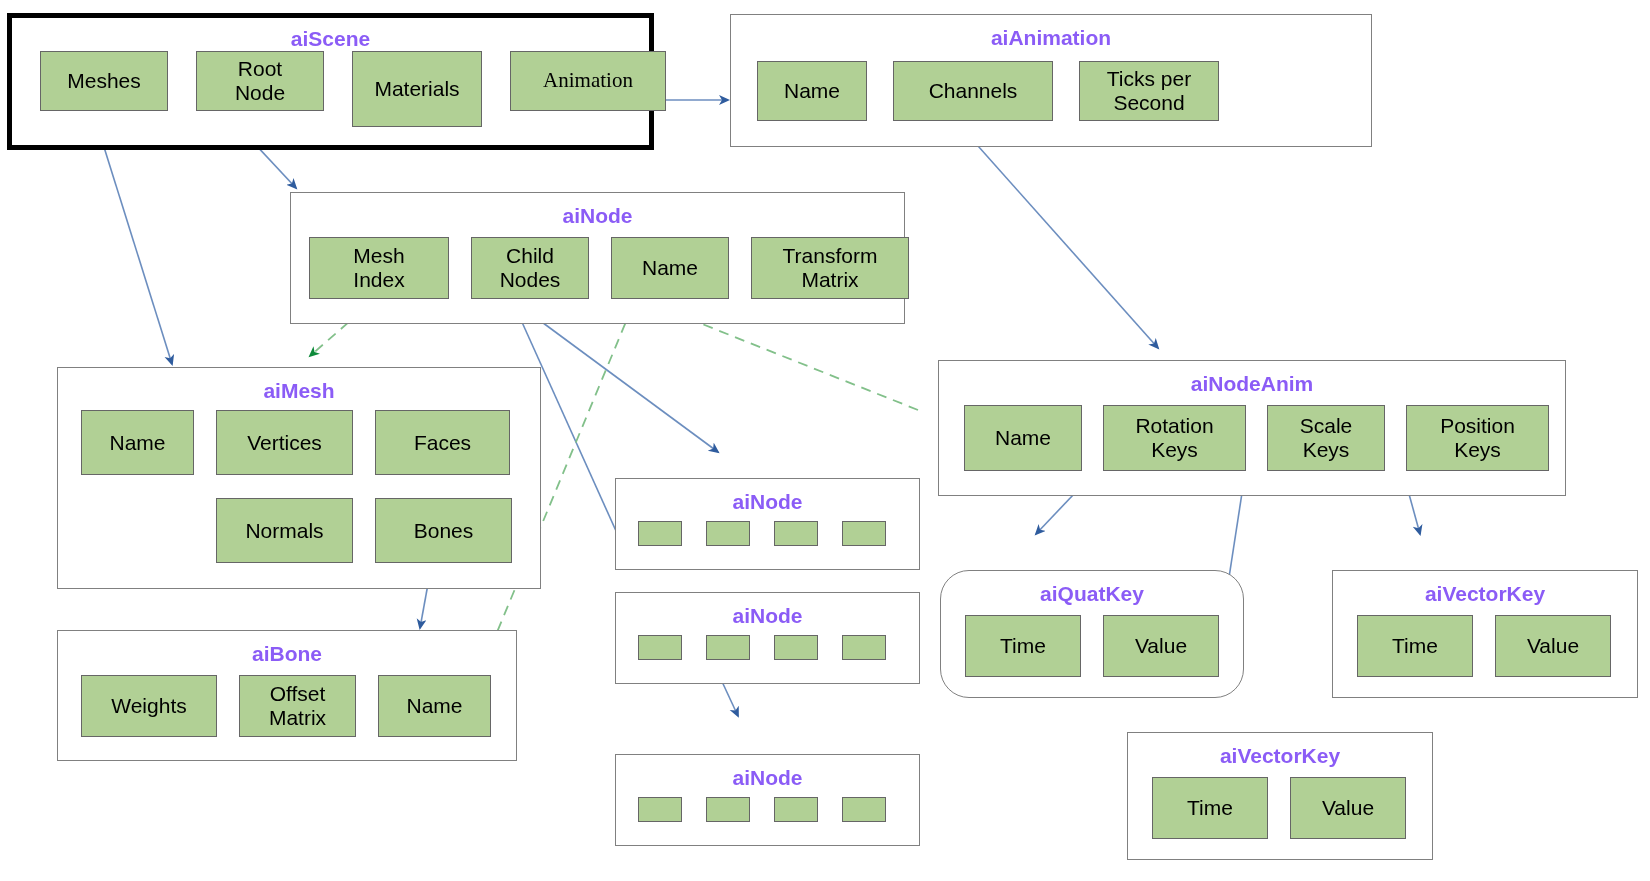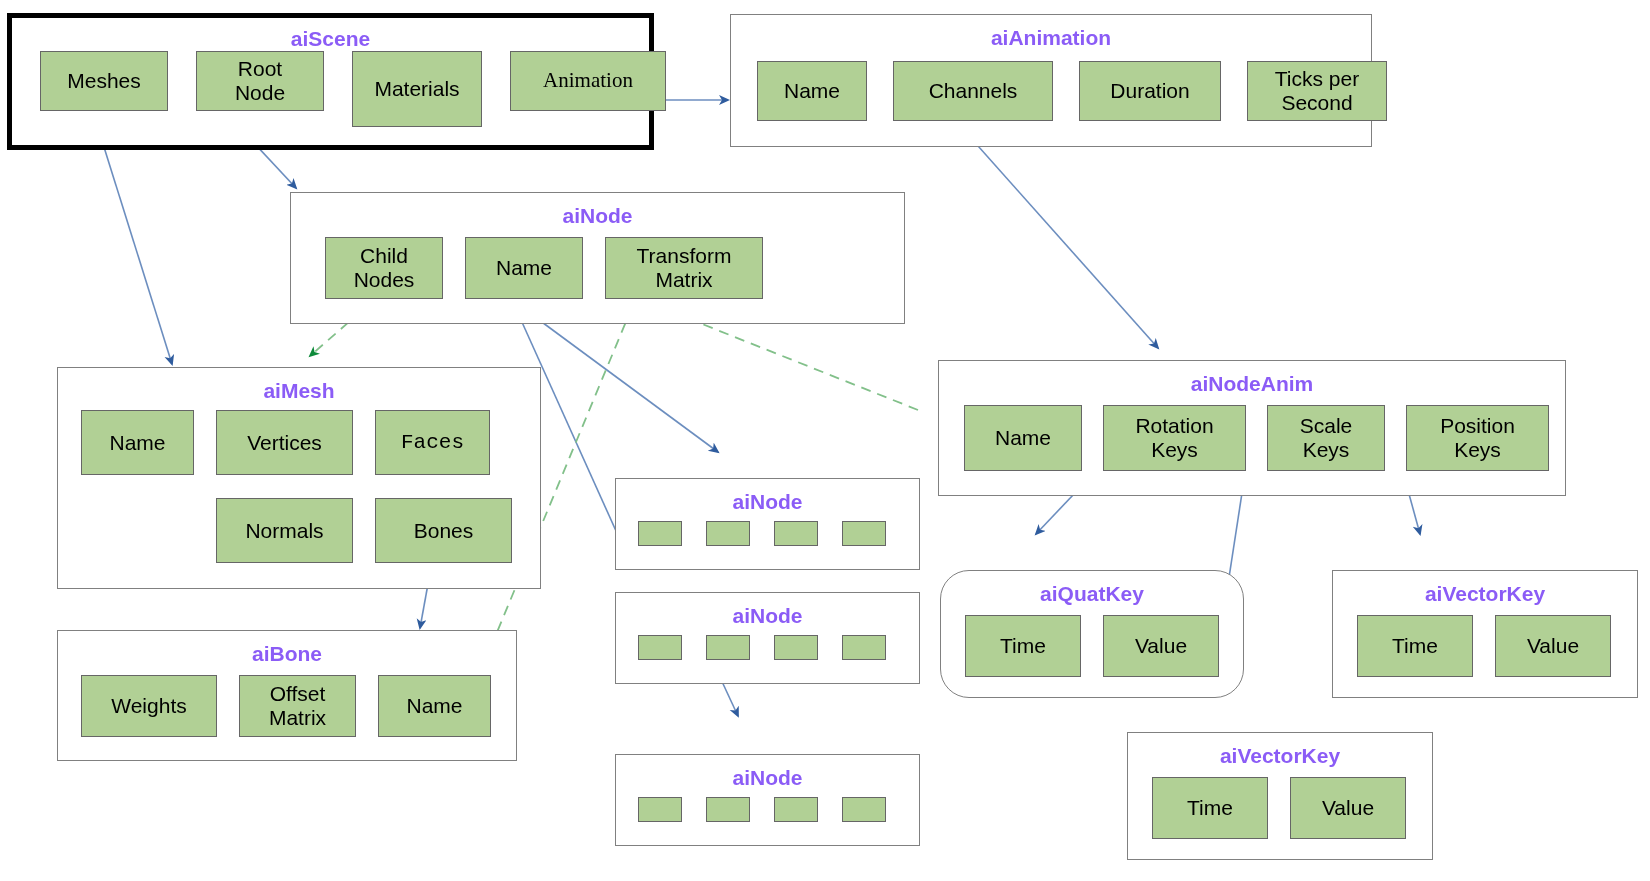--- a/index.html
+++ b/index.html
@@ -162,36 +162,39 @@
 
   <div class="group" style="left:730px; top:14px; width:642px; height:133px;">
     <div class="group-title">aiAnimation</div>
     <div class="fields" style="left:26px; top:46px; gap:26px;">
       <div class="field" style="width:110px; height:60px;">
         <span>Name</span>
       </div>
       <div class="field" style="width:160px; height:60px;">
         <span>Channels</span>
       </div>
-      <div class="field" style="width:142px; height:60px;">
-        <span>Duration</span>
-      </div>
       <div class="field" style="width:140px; height:60px;">
         <span>
           <span>Ticks per</span><br>
           <span>Second</span>
         </span>
       </div>
     </div>
   </div>
 
   <div class="group" style="left:290px; top:192px; width:615px; height:132px;">
     <div class="group-title">aiNode</div>
     <div class="fields" style="left:18px; top:44px; gap:22px;">
-      <div class="field" style="width:118px; height:62px;margin-left:16px;">
+      <div class="field" style="width:140px; height:62px;">
+        <span>
+          <span>Mesh</span><br>
+          <span>Index</span>
+        </span>
+      </div>
+      <div class="field" style="width:118px; height:62px;">
         <span>
           <span>Child</span><br>
           <span>Nodes</span>
         </span>
       </div>
       <div class="field" style="width:118px; height:62px;">
         <span>Name</span>
       </div>
       <div class="field" style="width:158px; height:62px;">
         <span>
@@ -204,21 +207,21 @@
 
   <div class="group" style="left:57px; top:367px; width:484px; height:222px;">
     <div class="group-title">aiMesh</div>
     <div class="fields" style="left:23px; top:42px; gap:22px;">
       <div class="field" style="width:113px; height:65px;">
         <span>Name</span>
       </div>
       <div class="field" style="width:137px; height:65px;">
         <span>Vertices</span>
       </div>
-      <div class="field" style="width:115px; height:65px;font-family:Liberation Mono, monospace;">
+      <div class="field" style="width:135px; height:65px;">
         <span>Faces</span>
       </div>
     </div>
     <div class="row2" style="left:158px; top:130px; gap:22px;">
       <div class="field" style="width:137px; height:65px;">
         <span>Normals</span>
       </div>
       <div class="field" style="width:137px; height:65px;">
         <span>Bones</span>
       </div>

